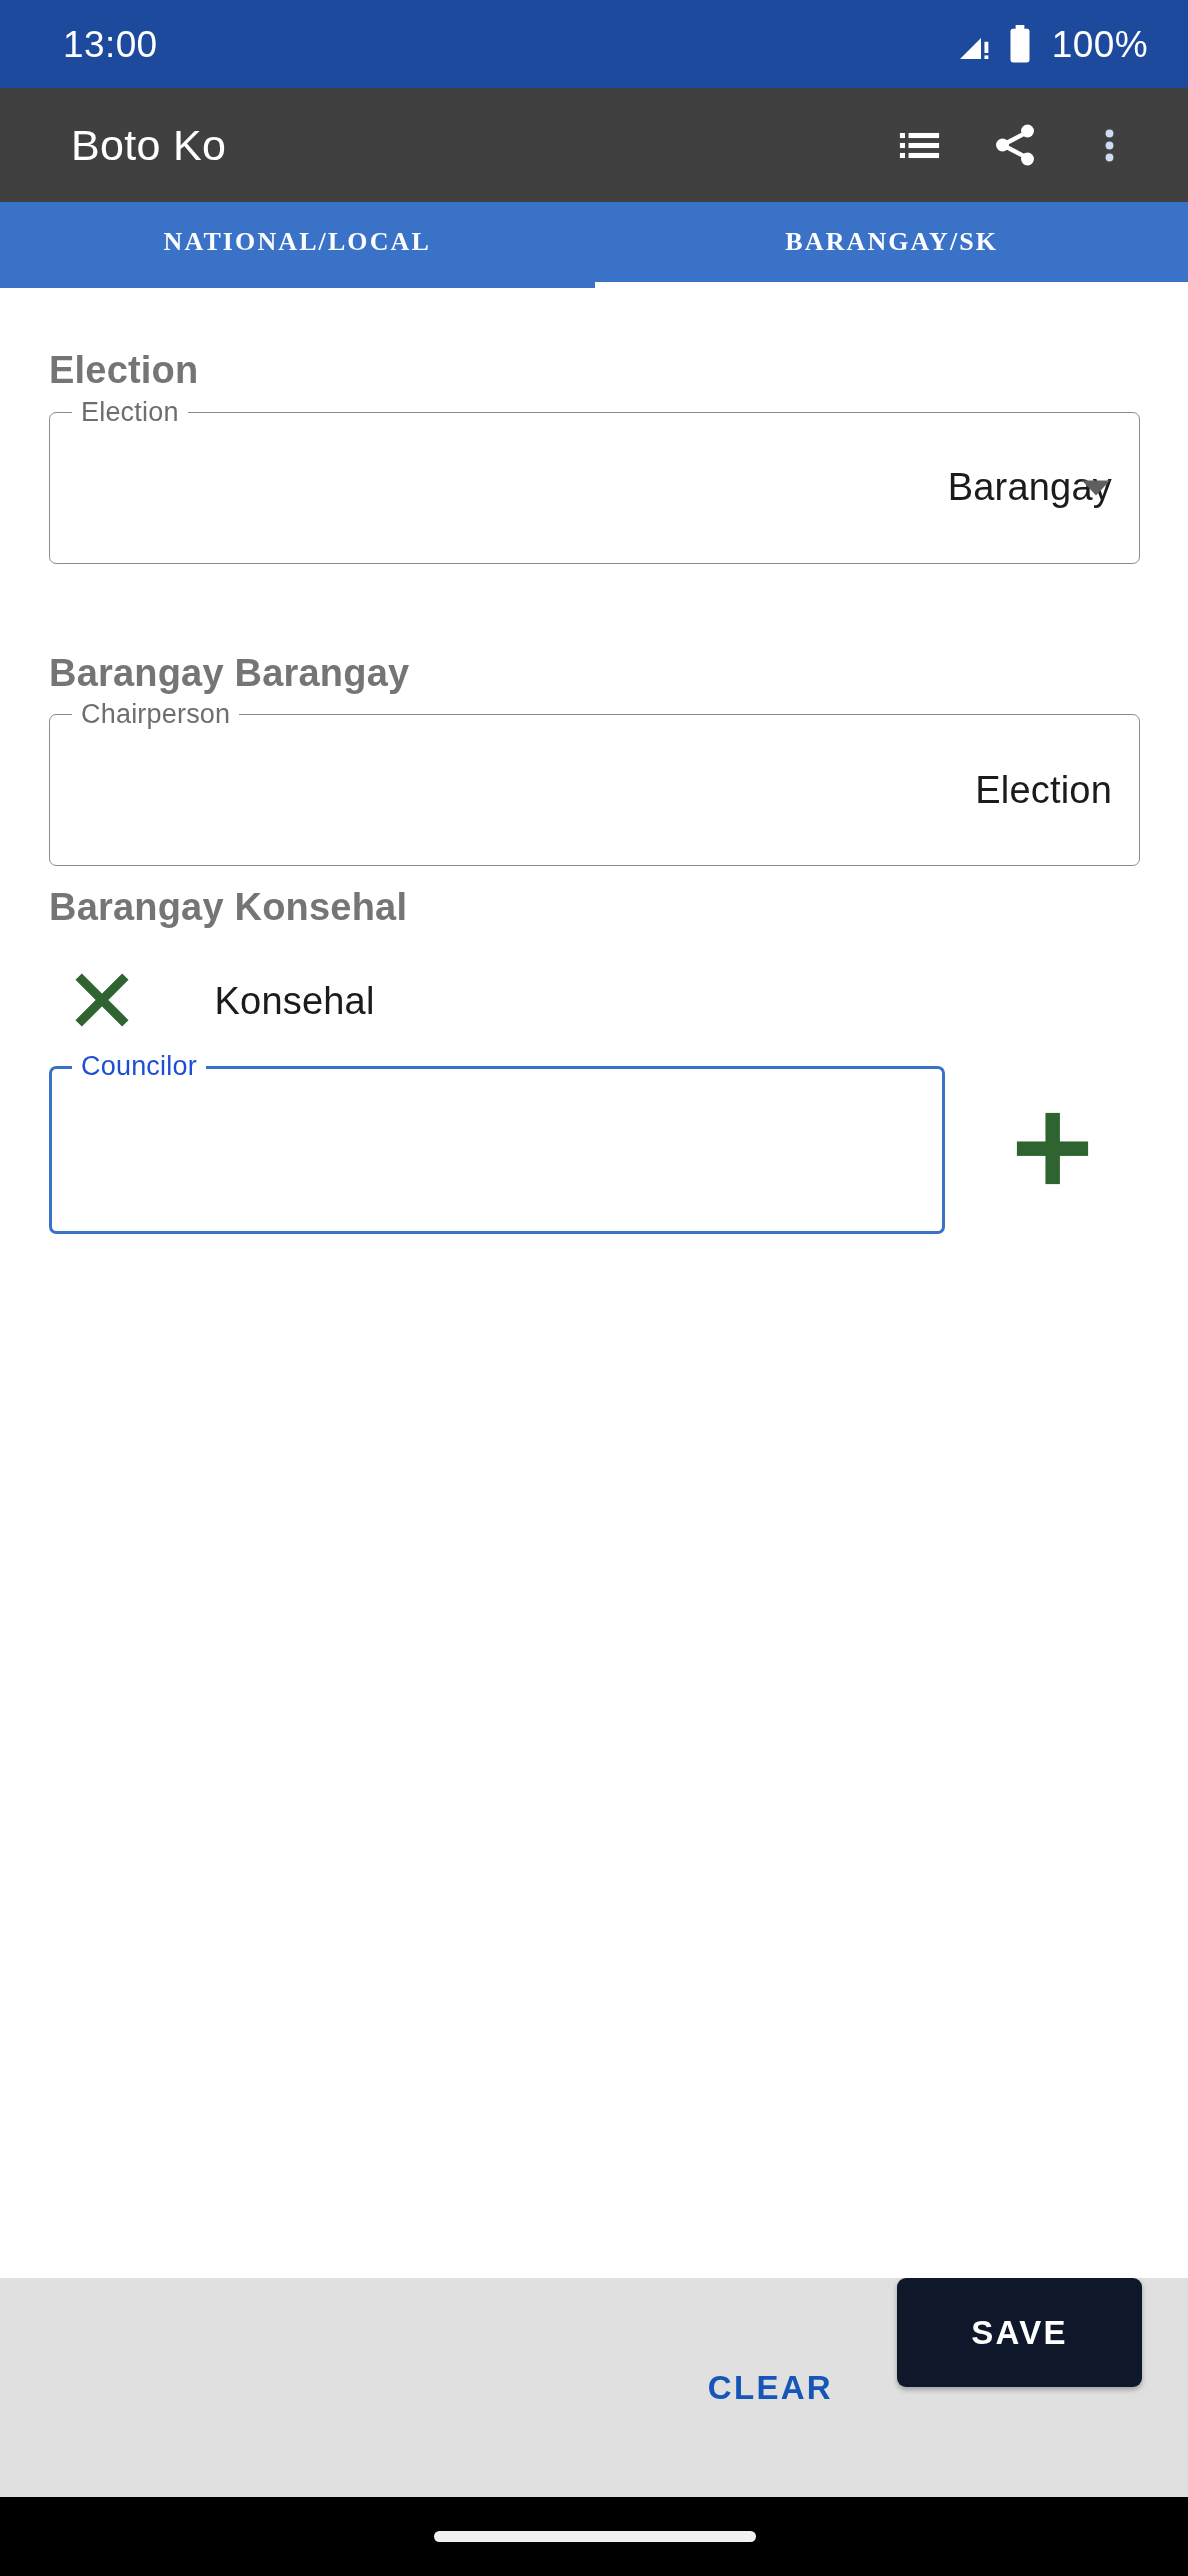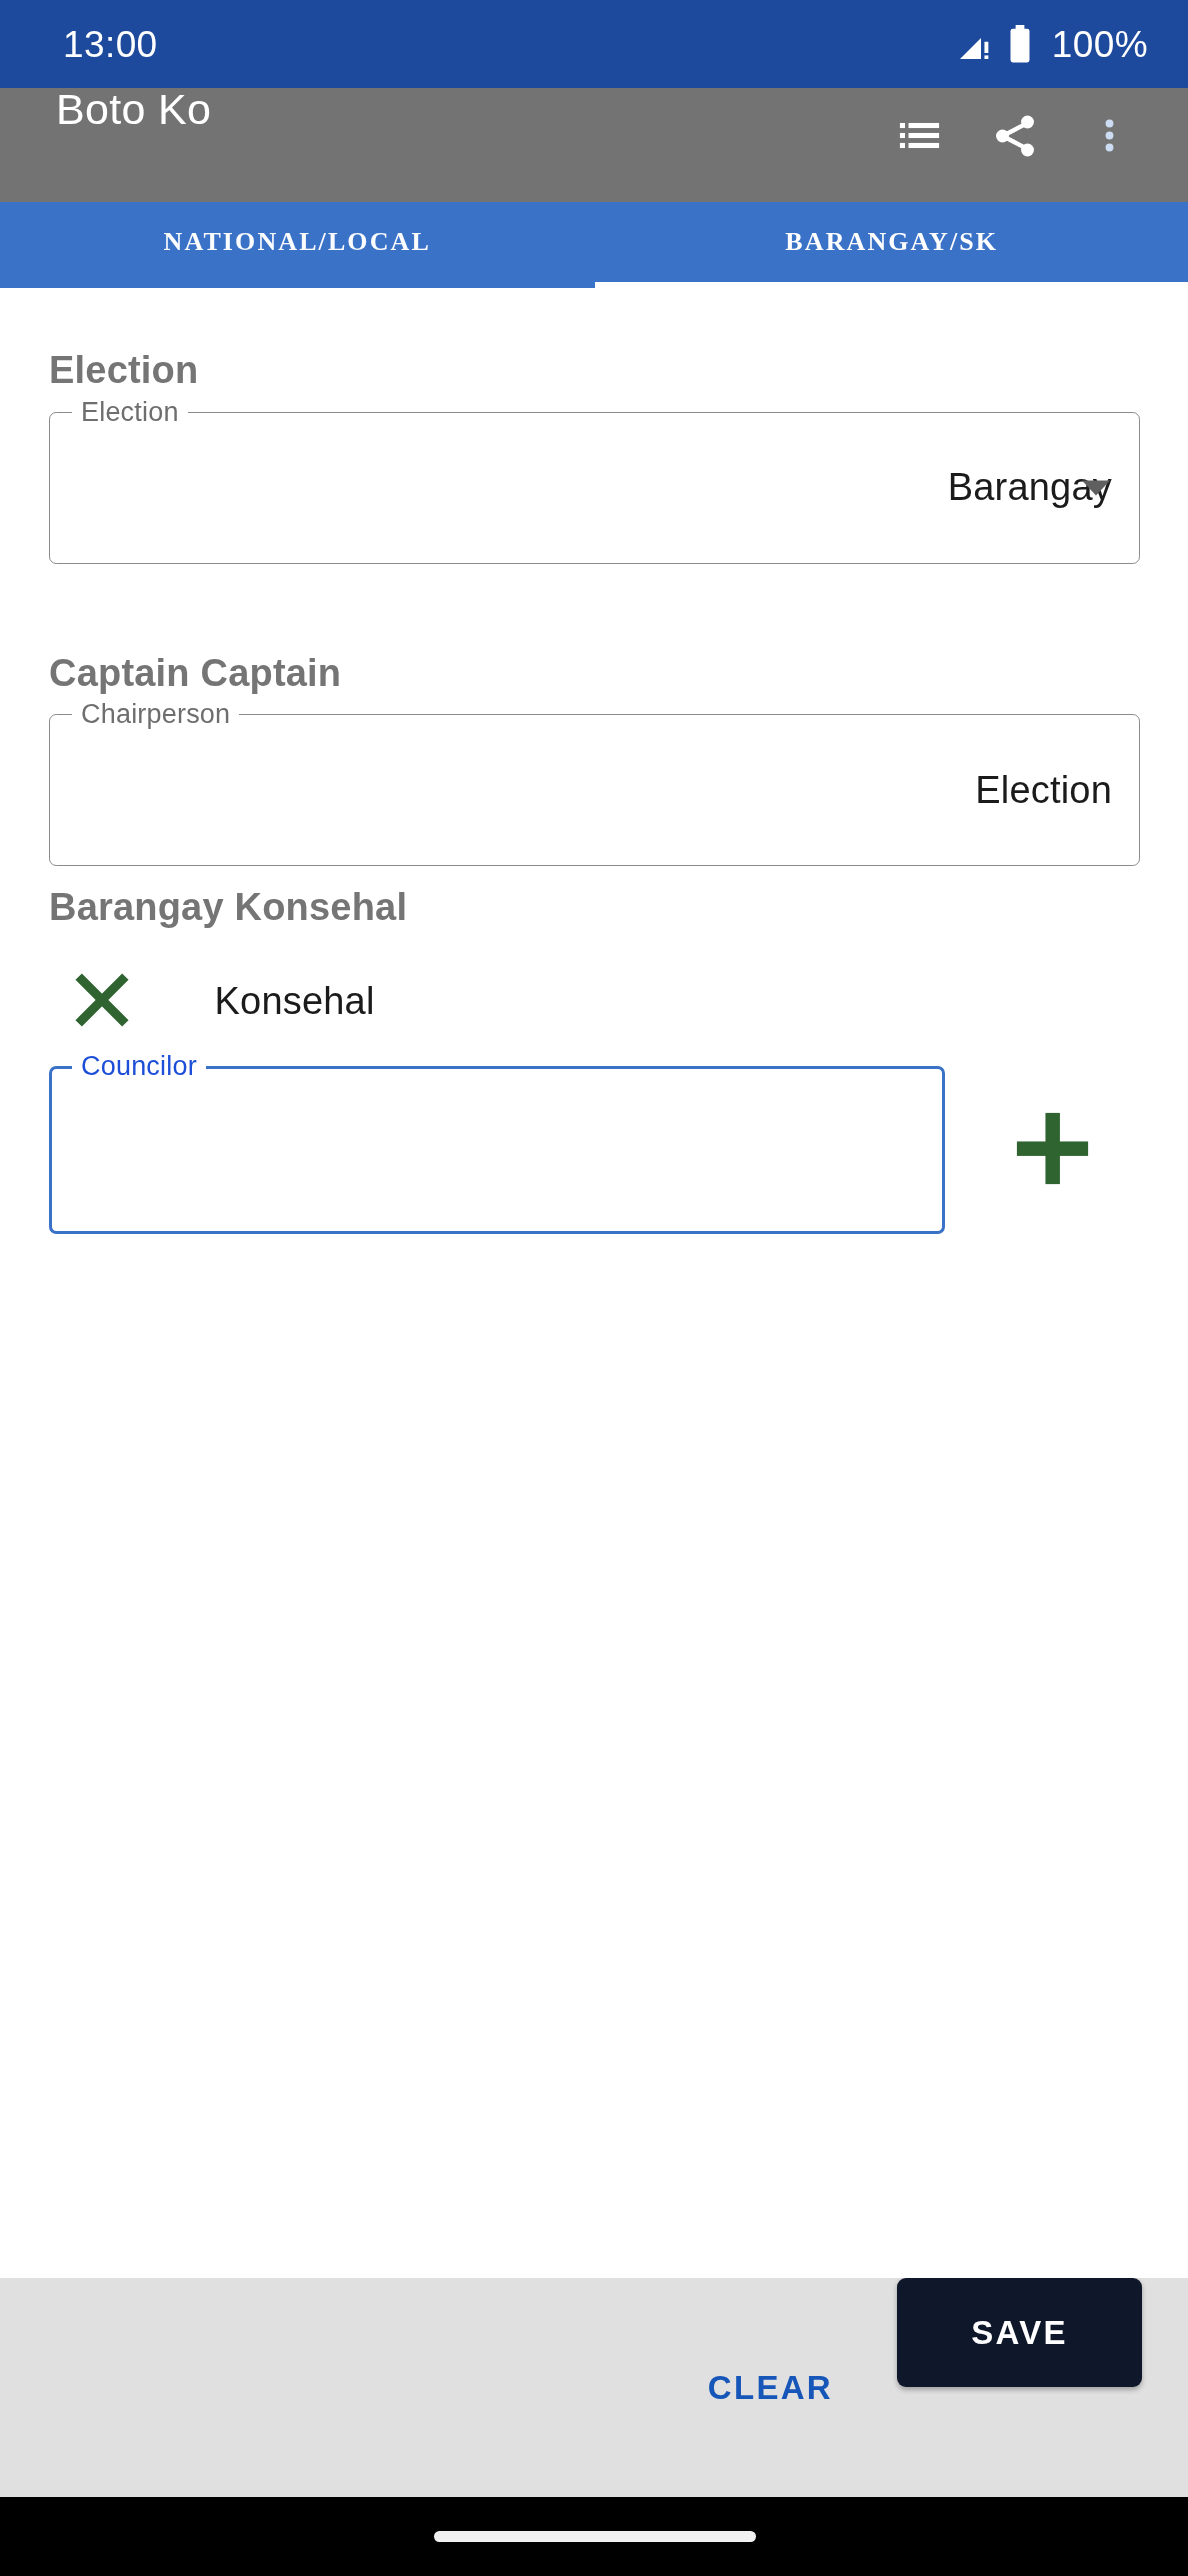--- a/index.html
+++ b/index.html
@@ -46,25 +46,25 @@
   .battery-pct {
     font-size: 37px;
     letter-spacing: 0.4px;
     line-height: 1;
     margin-left: 3.6px;
   }
 
   
   .app-bar {
     height: 114px;
-    background: #737373;
-    display: flex;
-    align-items: flex-start;
+    background: #404040;
+    display: flex;
+    align-items: center;
     justify-content: space-between;
-    padding: 0 32px 0 56px;
+    padding: 0 32px 0 71px;
     flex: 0 0 auto;
   }
   .app-title {
     color: #ffffff;
     font-size: 43px;
     font-weight: 400;
     letter-spacing: 0.3px;
     line-height: 1;
   }
   .app-actions {
@@ -364,21 +364,21 @@
     <div class="section-title" id="title-election">Election</div>
 
     <div class="field-wrap">
       <div class="field-box">
         <span class="field-value">Barangay</span>
         <span class="dropdown-arrow"></span>
       </div>
       <span class="field-label">Election</span>
     </div>
 
-    <div class="section-title" id="title-captain">Captain Captain</div>
+    <div class="section-title" id="title-captain">Barangay Barangay</div>
 
     <div class="field-wrap">
       <div class="field-box">
         <span class="field-value">Election</span>
       </div>
       <span class="field-label">Chairperson</span>
     </div>
 
     <div class="section-title" id="title-councilor">Barangay Konsehal</div>
 

